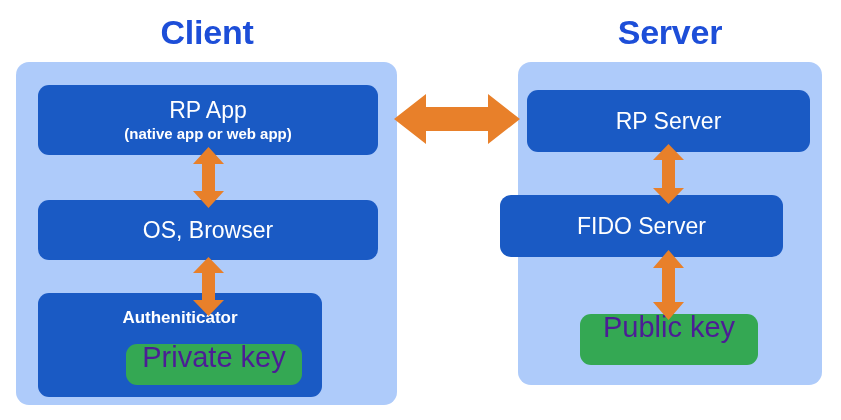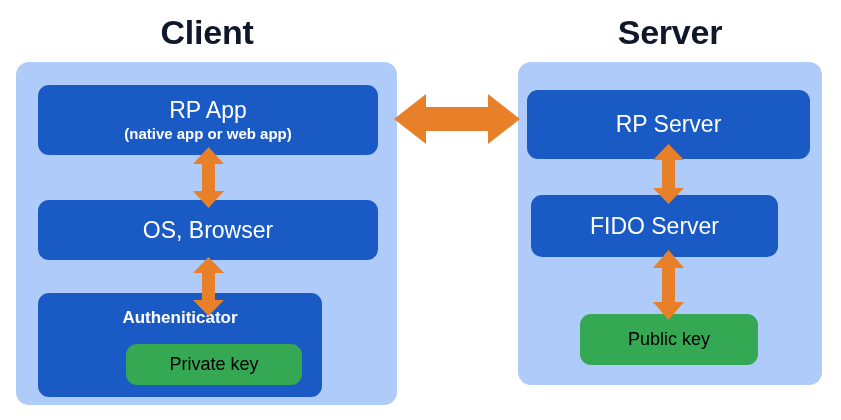--- a/index.html
+++ b/index.html
@@ -15,21 +15,21 @@
     position: relative;
     width: 841px;
     height: 420px;
     background: #ffffff;
     overflow: hidden;
   }
 
   
   .section-title {
     position: absolute;
-    color: #0f172a;
+    color: #1d4ed8;
     font-weight: 700;
     font-size: 34px;
     line-height: 34px;
     letter-spacing: -0.2px;
     text-align: center;
     white-space: nowrap;
   }
   #title-client { left: 0px;   top: 15px; width: 414px; }
   #title-server { left: 428px; top: 15px; width: 484px; }
 
@@ -71,33 +71,33 @@
     font-size: 17px;
     line-height: 21px;
     font-weight: 700;
   }
 
   #box-rp-app     { left: 38px;  top: 85px;  width: 340px; height: 70px; }
   #box-os-browser { left: 38px;  top: 200px; width: 340px; height: 60px; }
   #box-authn      { left: 38px;  top: 293px; width: 284px; height: 104px;
                     justify-content: flex-start; padding-top: 14px; }
 
-  #box-rp-server   { left: 527px; top: 90px;  width: 283px; height: 69px; }
-  #box-fido-server { left: 531px; top: 195px; width: 247px; height: 62px; }
+  #box-rp-server   { left: 527px; top: 90px;  width: 283px; height: 62px; }
+  #box-fido-server { left: 500px; top: 195px; width: 283px; height: 62px; }
 
   
   .key-box {
     position: absolute;
     background: #34a853;
     border-radius: 11px;
     display: flex;
-    align-items: center;
+    align-items: flex-start;
     justify-content: center;
-    color: #000000;
-    font-size: 18px;
+    color: #4c1d95;
+    font-size: 29px;
     line-height: 27px;
     white-space: nowrap;
   }
   #box-private-key { left: 126px; top: 344px; width: 176px; height: 41px; }
   #box-public-key  { left: 580px; top: 314px; width: 178px; height: 51px; }
 
   
   .arrow {
     position: absolute;
     pointer-events: none;

